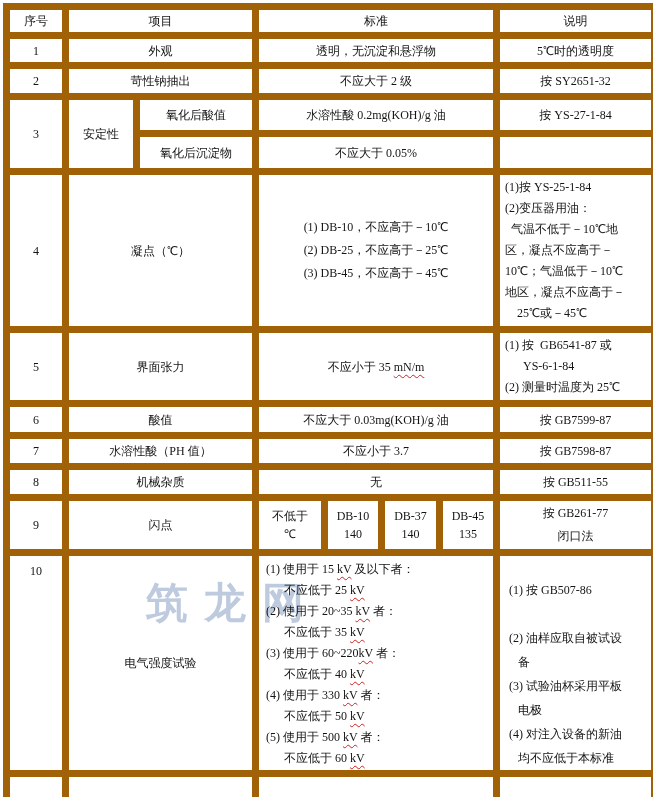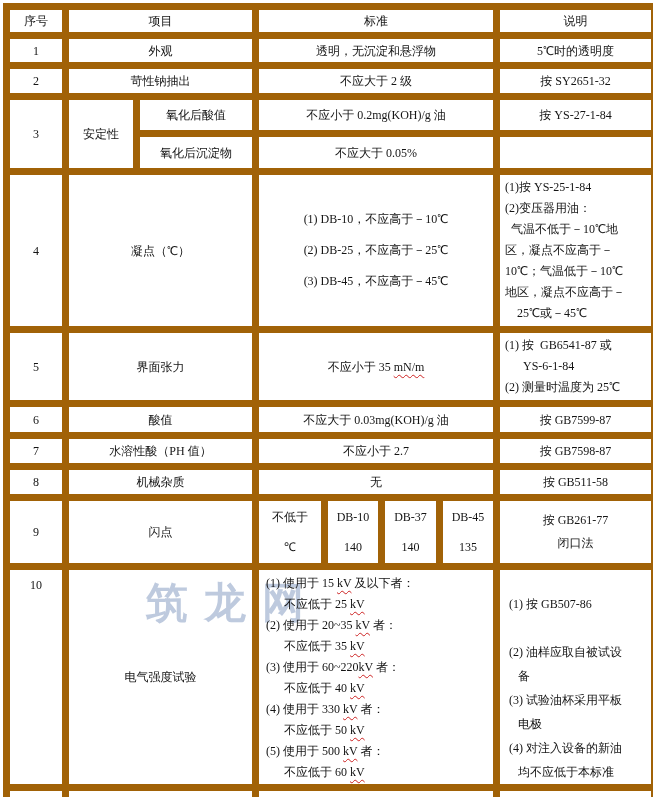--- a/index.html
+++ b/index.html
@@ -31,23 +31,23 @@
   }
   
   .rh-h{height:29px}.rh-1{height:30px}.rh-2{height:31px}
   .rh-3a{height:37px}.rh-3b{height:38px}.rh-4{height:147px}
   .rh-5{height:53px}.rh-6{height:32px}.rh-7{height:31px}
   .rh-8{height:31px}.rh-9{height:54px}.rh-10{height:213px}.rh-11{height:60px}
 
   .pre{white-space:pre-wrap;}
   .t-left{text-align:left;}
   .v-top{vertical-align:top;}
-  .blk{display:inline-block;text-align:center;white-space:pre-wrap;line-height:31px;}
+  .blk{display:inline-block;text-align:center;white-space:pre-wrap;line-height:23px;}
   .lh21{line-height:21px}
-  .lh22{line-height:30px}
+  .lh22{line-height:18px}
   .lh23{line-height:23px}
   .lh24{line-height:24px}
   .pad-desc{padding:2px 0 2px 5px;}
   .r10-no{vertical-align:top;padding-top:5px;}
   .r10-std{padding:3px 6px 0 7px;}
   .r10-desc{padding:22px 4px 0 9px;}
   .faded{color:#8a8a8a;}
   .wavy{
     text-decoration-line:underline;
     text-decoration-style:wavy;
@@ -112,21 +112,21 @@
       <td>2</td>
       <td colspan="2">苛性钠抽出</td>
       <td colspan="4">不应大于 2 级</td>
       <td>按 SY2651-32</td>
     </tr>
 
     <tr class="rh-3a">
       <td rowspan="2">3</td>
       <td rowspan="2">安定性</td>
       <td>氧化后酸值</td>
-      <td colspan="4">不应小于 0.2mg(KOH)/g 油</td>
+      <td colspan="4">水溶性酸 0.2mg(KOH)/g 油</td>
       <td>按 YS-27-1-84</td>
     </tr>
     <tr class="rh-3b">
       <td>氧化后沉淀物</td>
       <td colspan="4">不应大于 0.05%</td>
       <td></td>
     </tr>
 
     <tr class="rh-4">
       <td>4</td>
@@ -155,29 +155,29 @@
     <tr class="rh-6">
       <td>6</td>
       <td colspan="2">酸值</td>
       <td colspan="4">不应大于 0.03mg(KOH)/g 油</td>
       <td>按 GB7599-87</td>
     </tr>
 
     <tr class="rh-7">
       <td>7</td>
       <td colspan="2">水溶性酸（PH 值）</td>
-      <td colspan="4">不应小于 2.7</td>
+      <td colspan="4">不应小于 3.7</td>
       <td>按 GB7598-87</td>
     </tr>
 
     <tr class="rh-8">
       <td>8</td>
       <td colspan="2">机械杂质</td>
       <td colspan="4">无</td>
-      <td>按 GB511-58</td>
+      <td>按 GB511-55</td>
     </tr>
 
     <tr class="rh-9">
       <td>9</td>
       <td colspan="2">闪点</td>
       <td class="pre lh22">不低于
 ℃</td>
       <td class="pre lh22">DB-10
 140</td>
       <td class="pre lh22">DB-37

